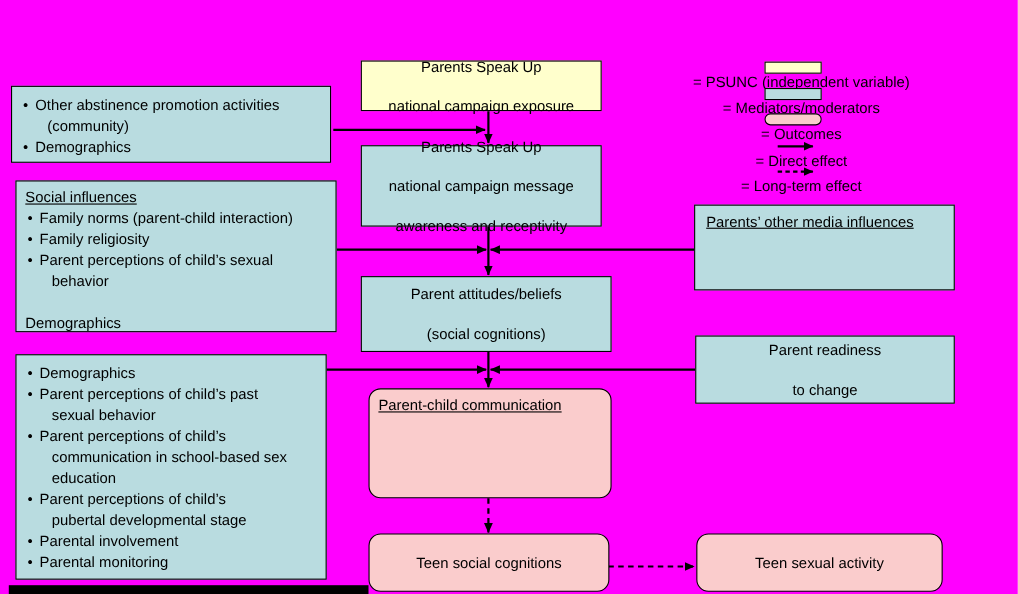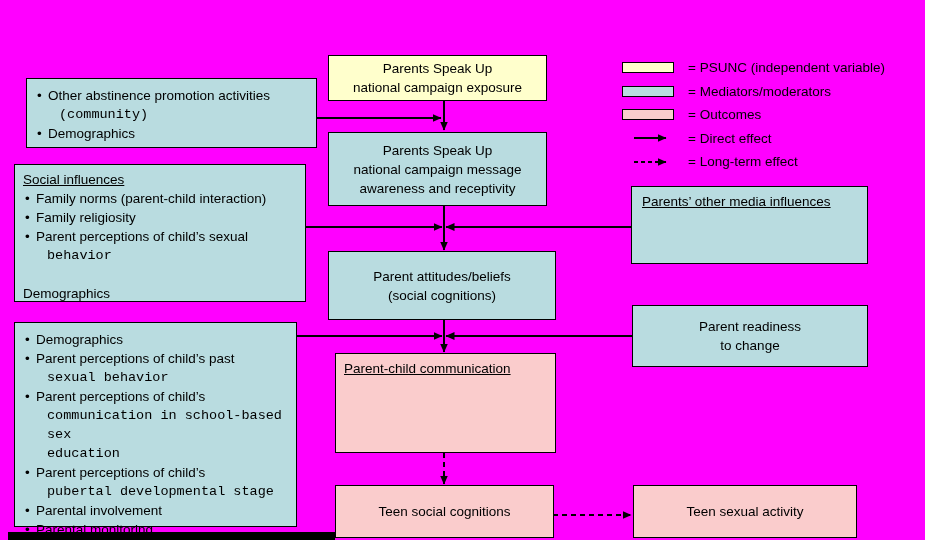--- a/index.html
+++ b/index.html
@@ -5,35 +5,35 @@
   html,body { margin:0; padding:0; }
   #canvas {
     position:relative; width:925px; height:540px; overflow:hidden;
     background:var(--color-background,#FF00FF);
     font-family:"Liberation Sans", sans-serif; color:#000;
   }
   .overlay { position:absolute; left:0; top:0; pointer-events:none; }
   .box {
     position:absolute; box-sizing:border-box;
     border:1.5px solid #000;
-    font-size:13.5px; line-height:19px;
+    font-size:13.5px; line-height:19px;gap:17px;
   }
   .psunc    { background:var(--color-psunc,#FFFFCC); }
   .mediator { background:var(--color-mediator,#B9DCE0); }
-  .outcome  { background:var(--color-outcome,#FACCCC); }
+  .outcome  { background:var(--color-outcome,#FACCCC);border-radius:11px; }
   .center-box { display:flex; flex-direction:column; justify-content:center; align-items:center; text-align:center; }
   .list-box { padding:5px 4px 0 8px; }
   .box-title { text-decoration:underline; }
   ul.blist { list-style:none; margin:0; padding:0; }
   .blist li { position:relative; padding-left:13px; }
   .blist li::before { content:"\2022"; position:absolute; left:2px; }
-  .ln.cont { padding-left:11px;font-family:Liberation Mono, monospace; }
+  .ln.cont { padding-left:11px; }
   .footer-line { margin-top:19px; }
   .legend { position:absolute; left:622px; top:56px; }
-  .legend-row { display:flex; align-items:center; height:23.5px; }
+  .legend-row { display:flex; align-items:center; height:23.5px;flex-direction:column; }
   .legend-swatch-cell { width:58px; display:flex; align-items:center; }
   .swatch { width:52px; height:11px; border:1px solid #000; box-sizing:border-box; }
   .legend-label { margin-left:8px; font-size:13.5px; white-space:nowrap; }
   .bottom-bar { position:absolute; left:8px; top:532px; width:327px; height:8px; background:#000; }
 </style>
 </head>
 <body>
 
 <div id="canvas">
 
@@ -59,21 +59,21 @@
     <div>Parents Speak Up</div>
     <div>national campaign exposure</div>
   </div>
 
   <div class="box center-box mediator" style="left:328px;top:132px;width:219px;height:74px">
     <div>Parents Speak Up</div>
     <div>national campaign message</div>
     <div>awareness and receptivity</div>
   </div>
 
-  <div class="box list-box mediator" style="left:26px;top:78px;width:291px;height:70px;padding-top:7px">
+  <div class="box list-box mediator" style="left:10px;top:78px;width:291px;height:70px;padding-top:7px">
     <ul class="blist">
       <li>
         <div class="ln">Other abstinence promotion activities</div>
         <div class="ln cont">(community)</div>
       </li>
       <li>
         <div class="ln">Demographics</div>
       </li>
     </ul>
   </div>

